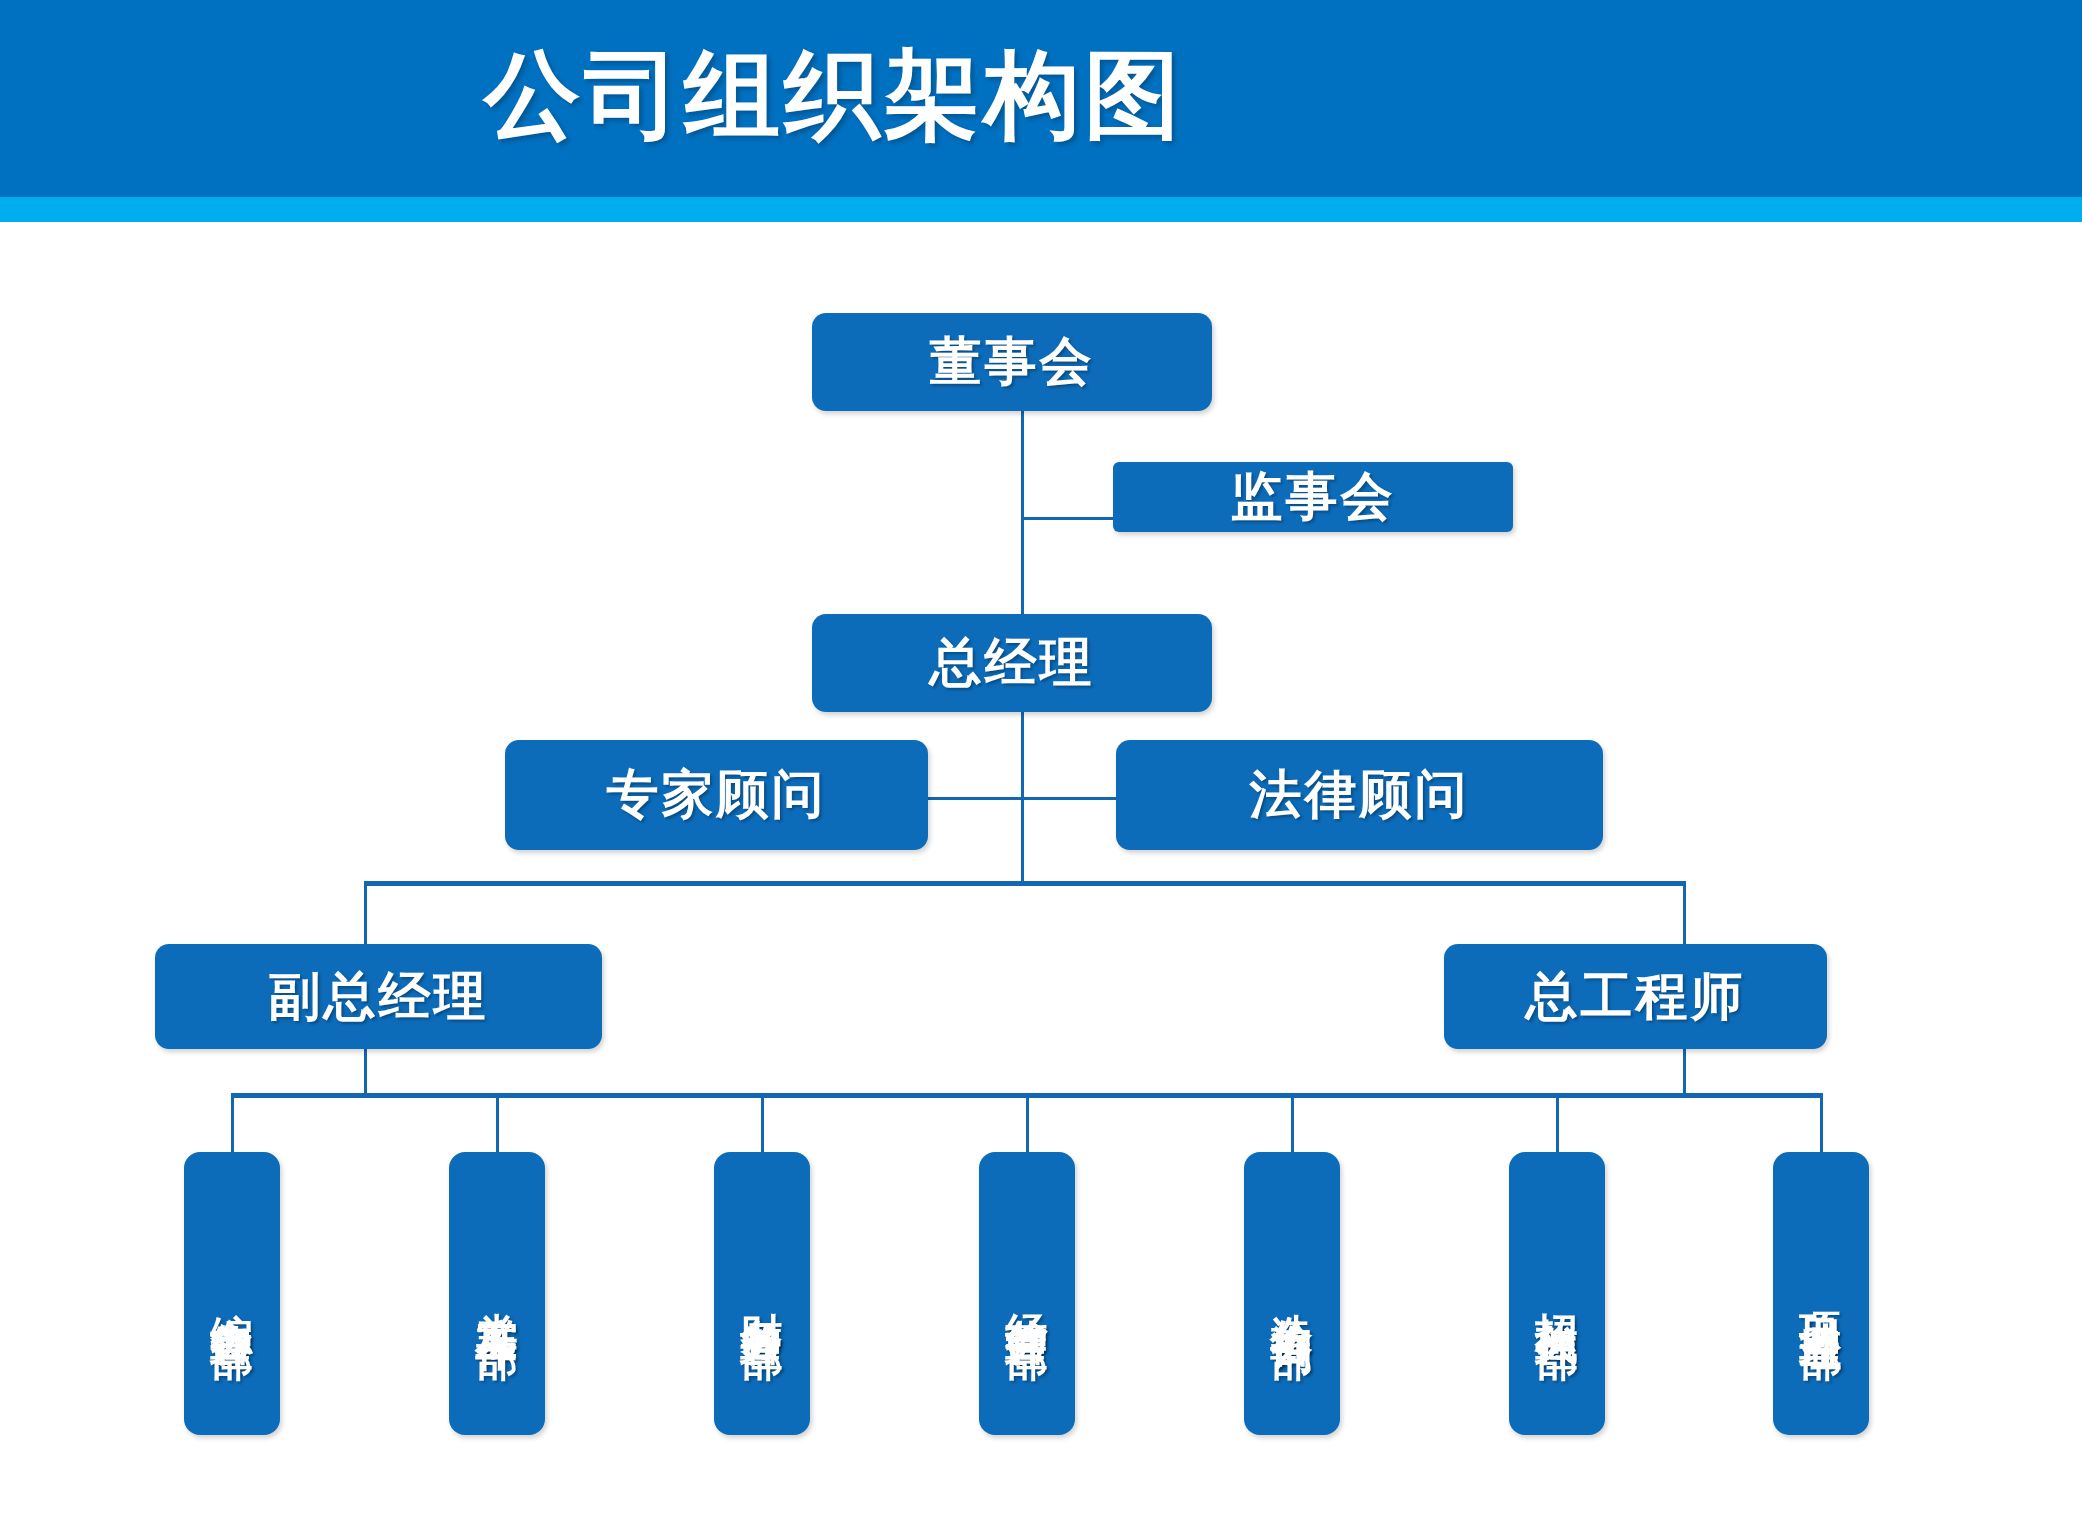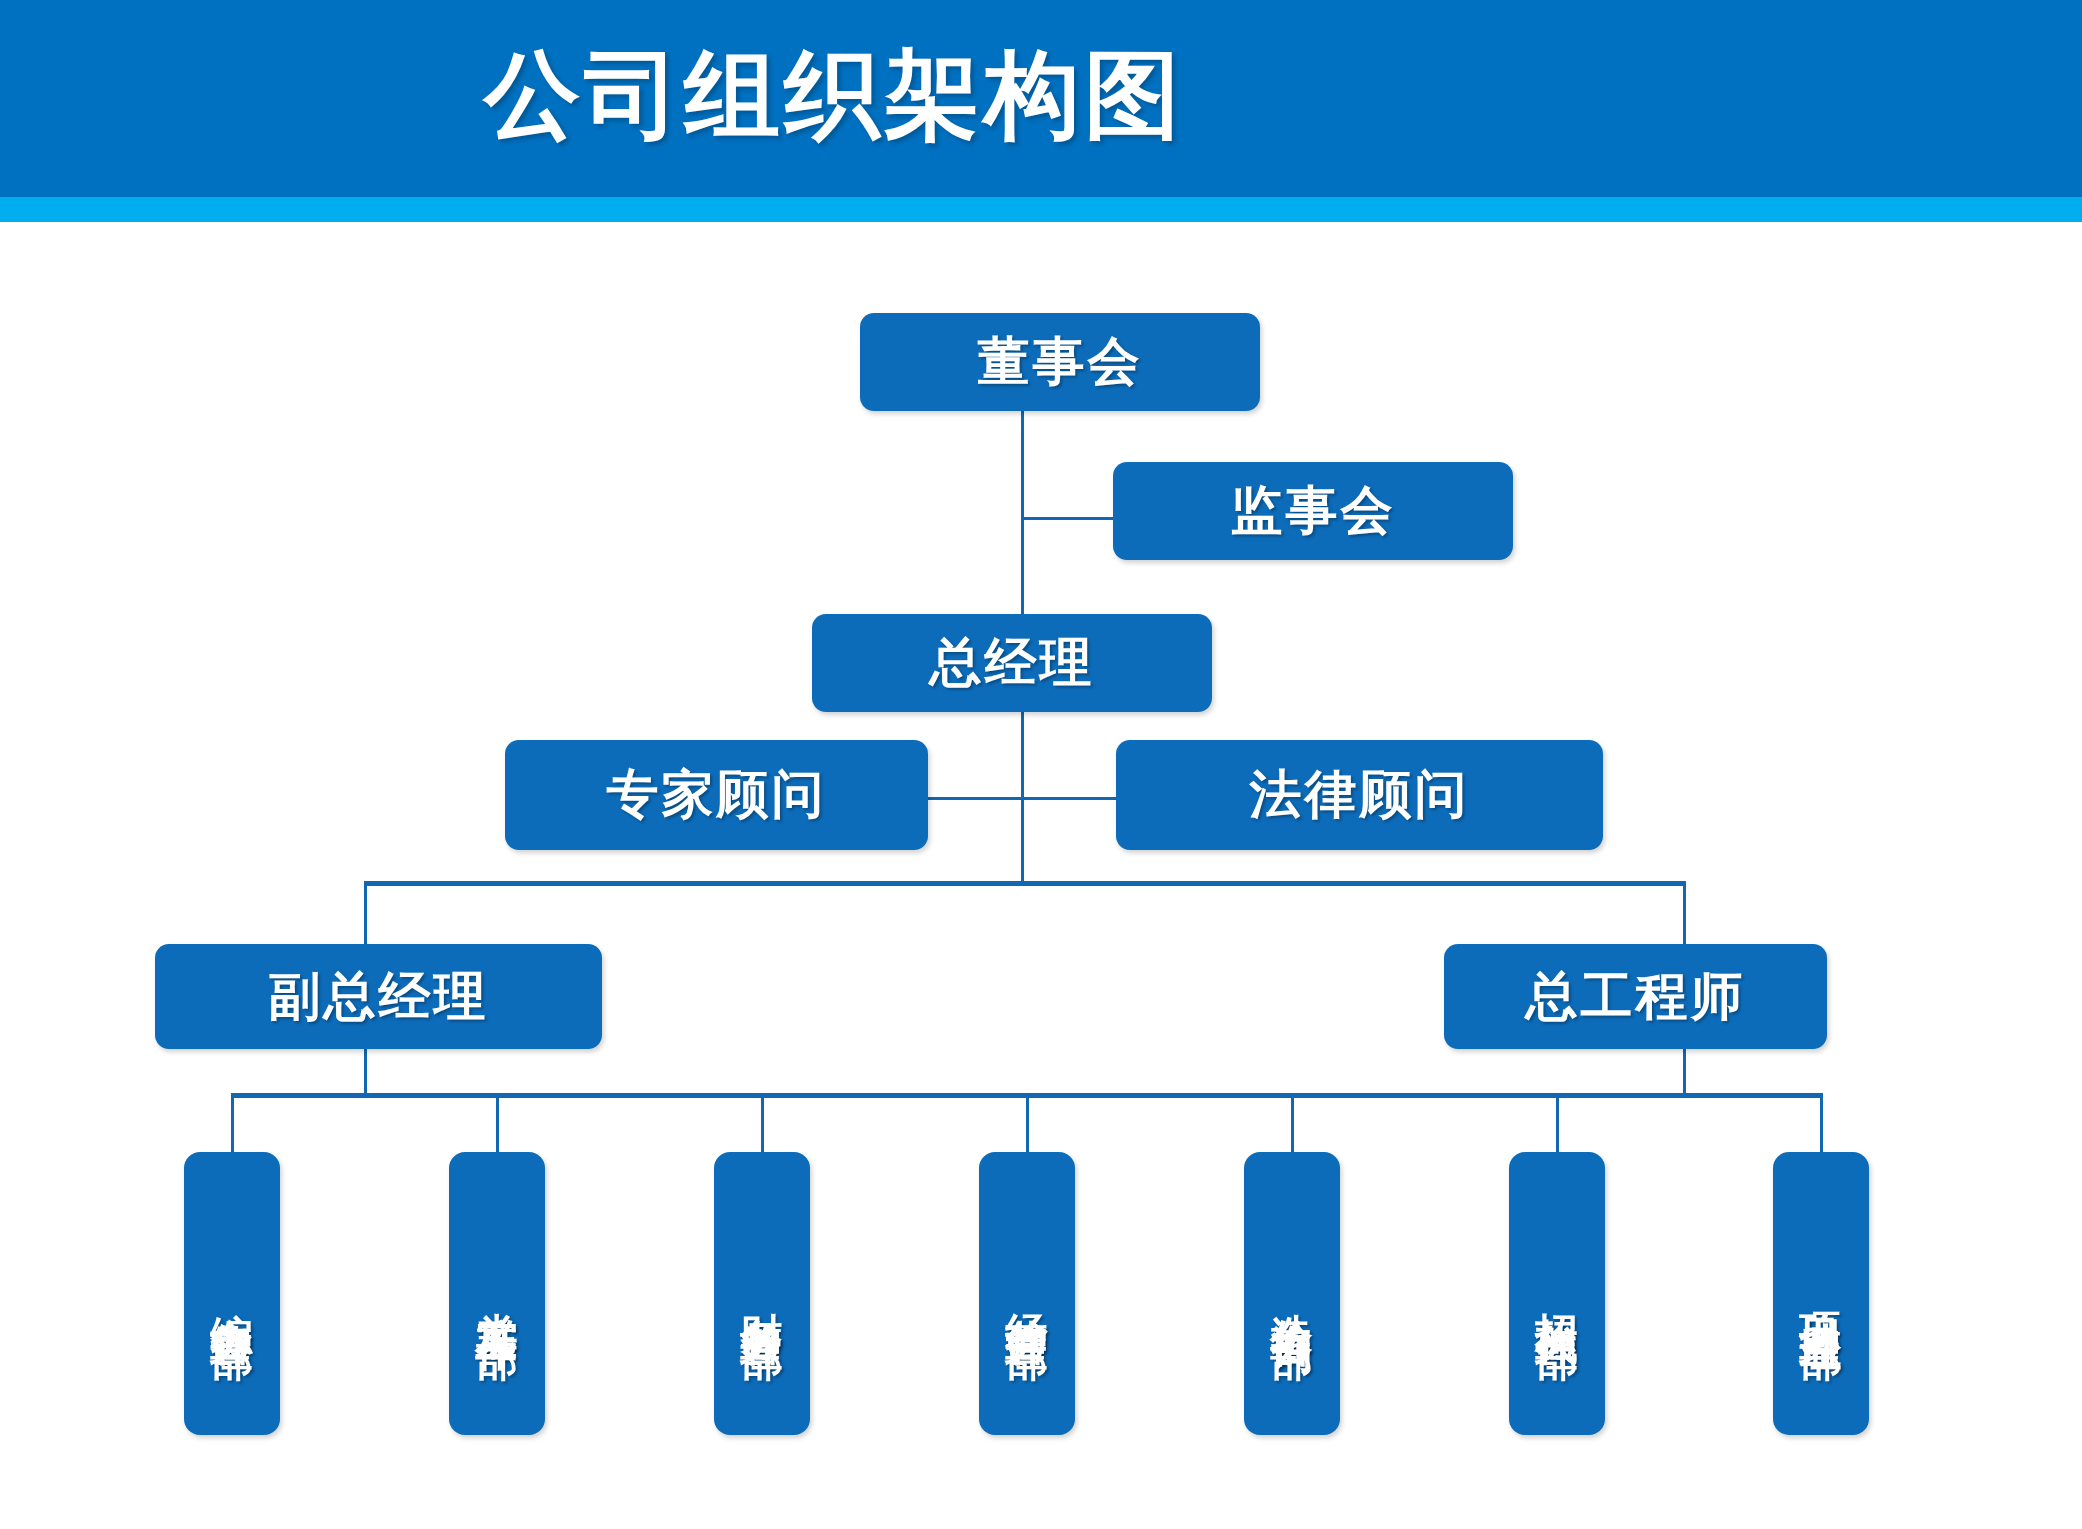--- a/index.html
+++ b/index.html
@@ -123,25 +123,25 @@
   <div class="conn conn-thick-h" style="left:231px; top:1093px; width:1591px;"></div>
 
   <div class="conn conn-v" style="left:231px; top:1093px; height:62px;"></div>
   <div class="conn conn-v" style="left:496px; top:1093px; height:62px;"></div>
   <div class="conn conn-v" style="left:761px; top:1093px; height:62px;"></div>
   <div class="conn conn-v" style="left:1026px; top:1093px; height:62px;"></div>
   <div class="conn conn-v" style="left:1291px; top:1093px; height:62px;"></div>
   <div class="conn conn-v" style="left:1556px; top:1093px; height:62px;"></div>
   <div class="conn conn-v" style="left:1820px; top:1093px; height:62px;"></div>
 
-  <div class="node node-lg" style="left:812px; top:313px; width:400px; height:98px;margin-left:48px;">
+  <div class="node node-lg" style="left:812px; top:313px; width:400px; height:98px;">
     <span>董事会</span>
   </div>
 
-  <div class="node node-lg" style="left:1113px; top:462px; width:400px; height:98px;">
+  <div class="node node-lg" style="left:1113px; top:462px; width:400px; height:70px;border-radius:6px;">
     <span>监事会</span>
   </div>
 
   <div class="node node-lg" style="left:812px; top:614px; width:400px; height:98px;text-align:center;">
     <span>总经理</span>
   </div>
 
   <div class="node node-lg" style="left:505px; top:740px; width:423px; height:110px;">
     <span>专家顾问</span>
   </div>

